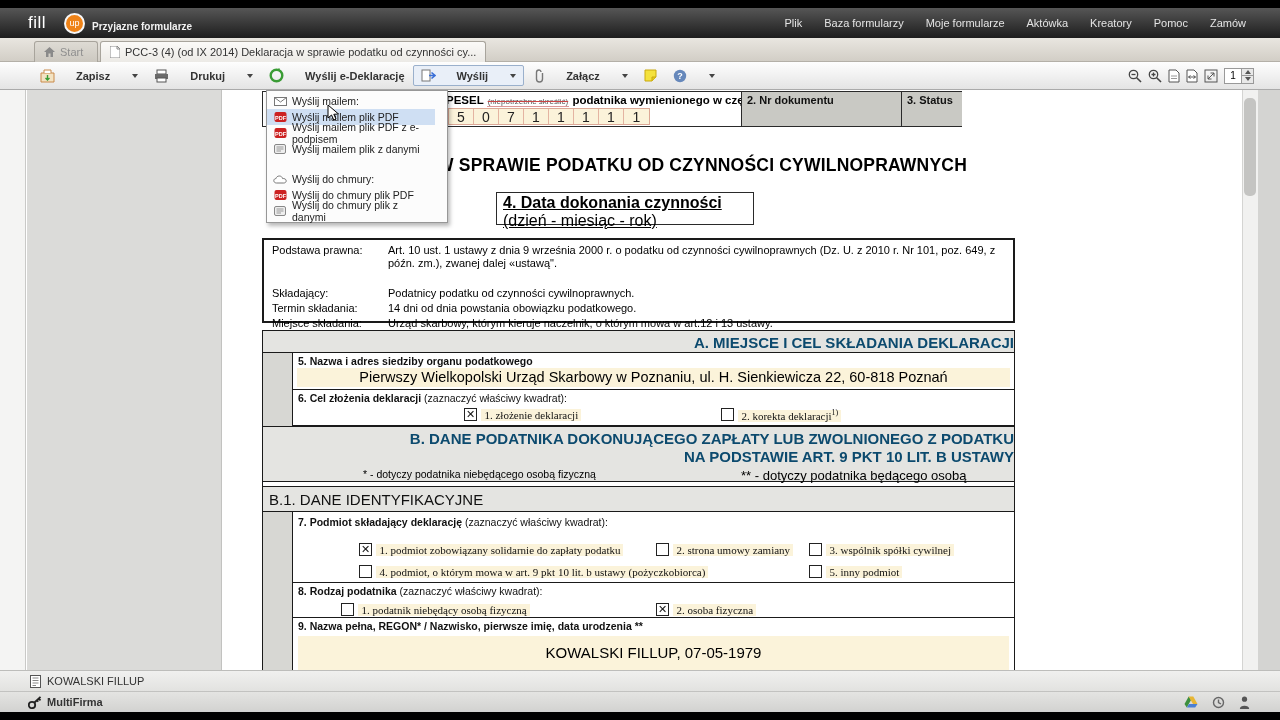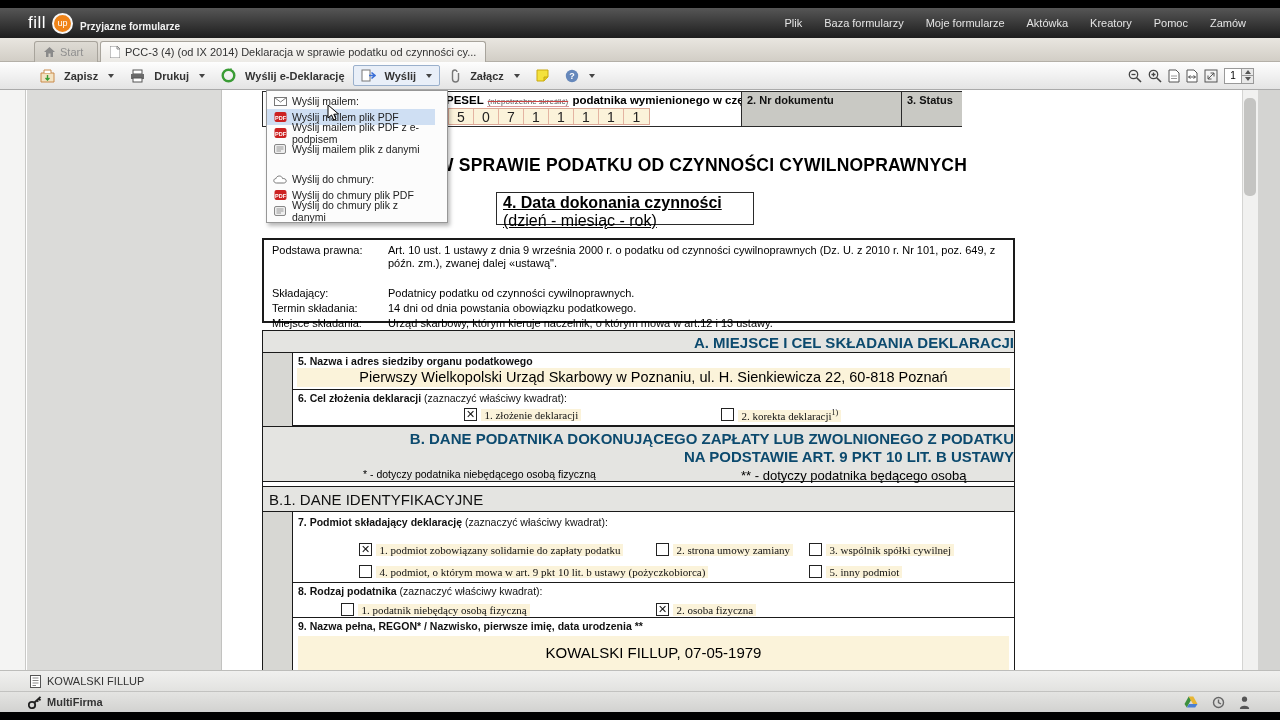--- a/index.html
+++ b/index.html
@@ -11,38 +11,38 @@
   .strip { position:absolute; left:0; width:1280px; background:#000; }
   .strip.top { top:0; height:8px; }
   .strip.bottom { top:712px; height:8px; }
 
   
   .appbar { position:absolute; left:0; top:8px; width:1280px; height:30px;
     background:linear-gradient(#565656,#1d1d1d); display:flex; align-items:center; }
   .logo { display:flex; align-items:center; margin-left:28px; }
   .logo .fill { color:#fff; font-weight:normal; font-size:17px; letter-spacing:.5px; }
   .logo .upcirc { width:21px; height:21px; border-radius:50%; background:#ef8318; border:2px solid #f7f7f7;
-    color:#fff; font-size:9px; font-weight:normal; display:flex; align-items:center; justify-content:center; margin-left:6px; }
+    color:#fff; font-size:9px; font-weight:normal; display:flex; align-items:center; justify-content:center; margin-left:18px; }
   .logo .tagline { color:#f2f2f2; font-size:10px; font-weight:bold; margin-left:7px; margin-top:6px; }
   .appmenu { margin-left:auto; margin-right:34px; display:flex; gap:22px; }
   .appmenu .mitem { color:#e4e4e4; font-size:11px; cursor:default; }
 
   
   .tabbar { position:absolute; left:0; top:38px; width:1280px; height:24px;
     background:linear-gradient(#e9e6e0,#d2cec6); border-bottom:1px solid #b4b0a8; }
   .tab { position:absolute; top:3px; height:21px; display:flex; align-items:center; gap:5px;
     border:1px solid #a8a49c; border-bottom:none; border-radius:3px 3px 0 0; padding:0 9px; font-size:11px; }
   .tab.inactive { left:34px; width:64px; background:linear-gradient(#dedbd4,#ccc8c0); color:#8f8f8f; }
   .tab.active { left:100px; background:linear-gradient(#fbfaf8,#eceae6); color:#333; }
 
   
   .toolbar { position:absolute; left:0; top:62px; width:1280px; height:28px;
     background:linear-gradient(#fefefe,#e4e4e4); border-bottom:1px solid #aaa;
     display:flex; align-items:center; }
-  .tbtn { display:flex; align-items:center; gap:9px; font-size:11px; font-weight:bold; color:#333;
+  .tbtn { display:flex; align-items:center; gap:21px; font-size:11px; font-weight:bold; color:#333;
     padding:3px 7px; border:1px solid transparent; border-radius:2px; cursor:default; }
   .chev { width:0; height:0; border-left:3px solid transparent; border-right:3px solid transparent;
     border-top:4px solid #444; margin-left:1px; }
   .tb-right { margin-left:auto; margin-right:26px; display:flex; align-items:center; gap:6px; }
   .spinner { display:flex; align-items:stretch; border:1px solid #999; background:#fff; height:16px; }
   .spinner .num { width:16px; font-size:10px; display:flex; align-items:center; justify-content:center; }
   .spinner .btns { display:flex; flex-direction:column; border-left:1px solid #999; }
   .spinner .sb { width:11px; height:8px; background:#e8e8e8; display:flex; align-items:center; justify-content:center; }
   .tri-up { width:0;height:0;border-left:3px solid transparent;border-right:3px solid transparent;border-bottom:4px solid #555; }
   .tri-dn { width:0;height:0;border-left:3px solid transparent;border-right:3px solid transparent;border-top:4px solid #555; }

